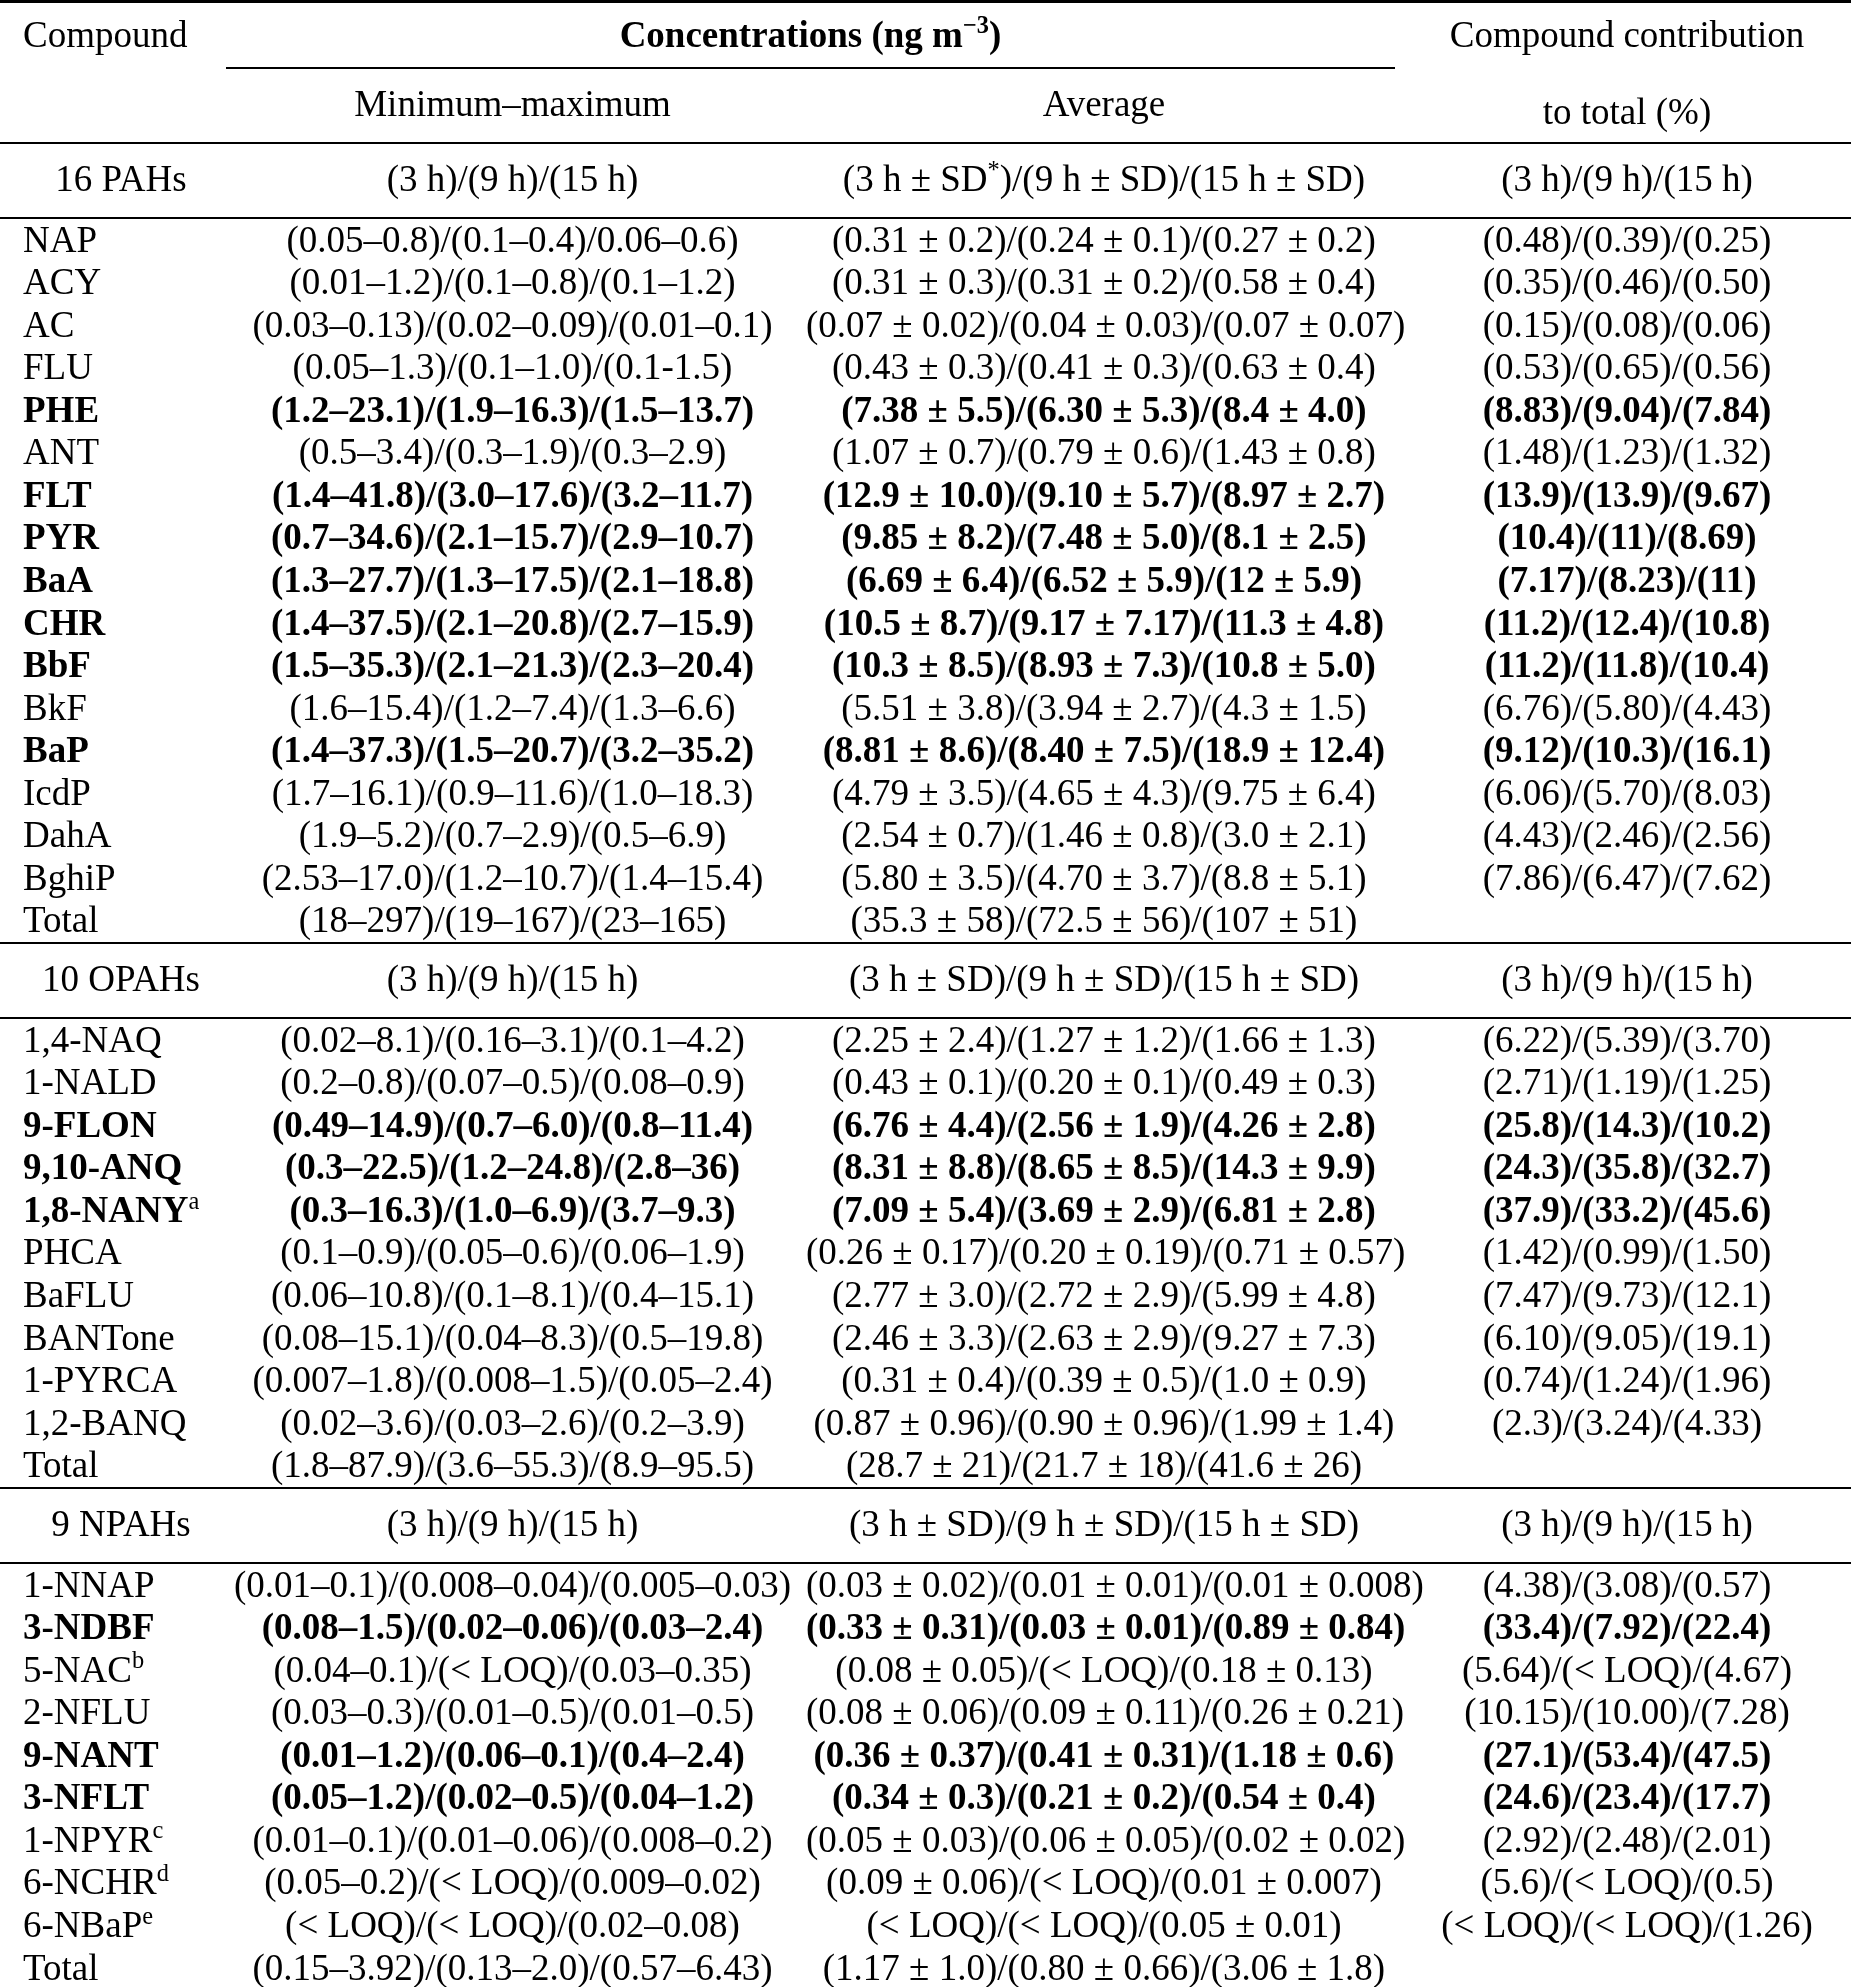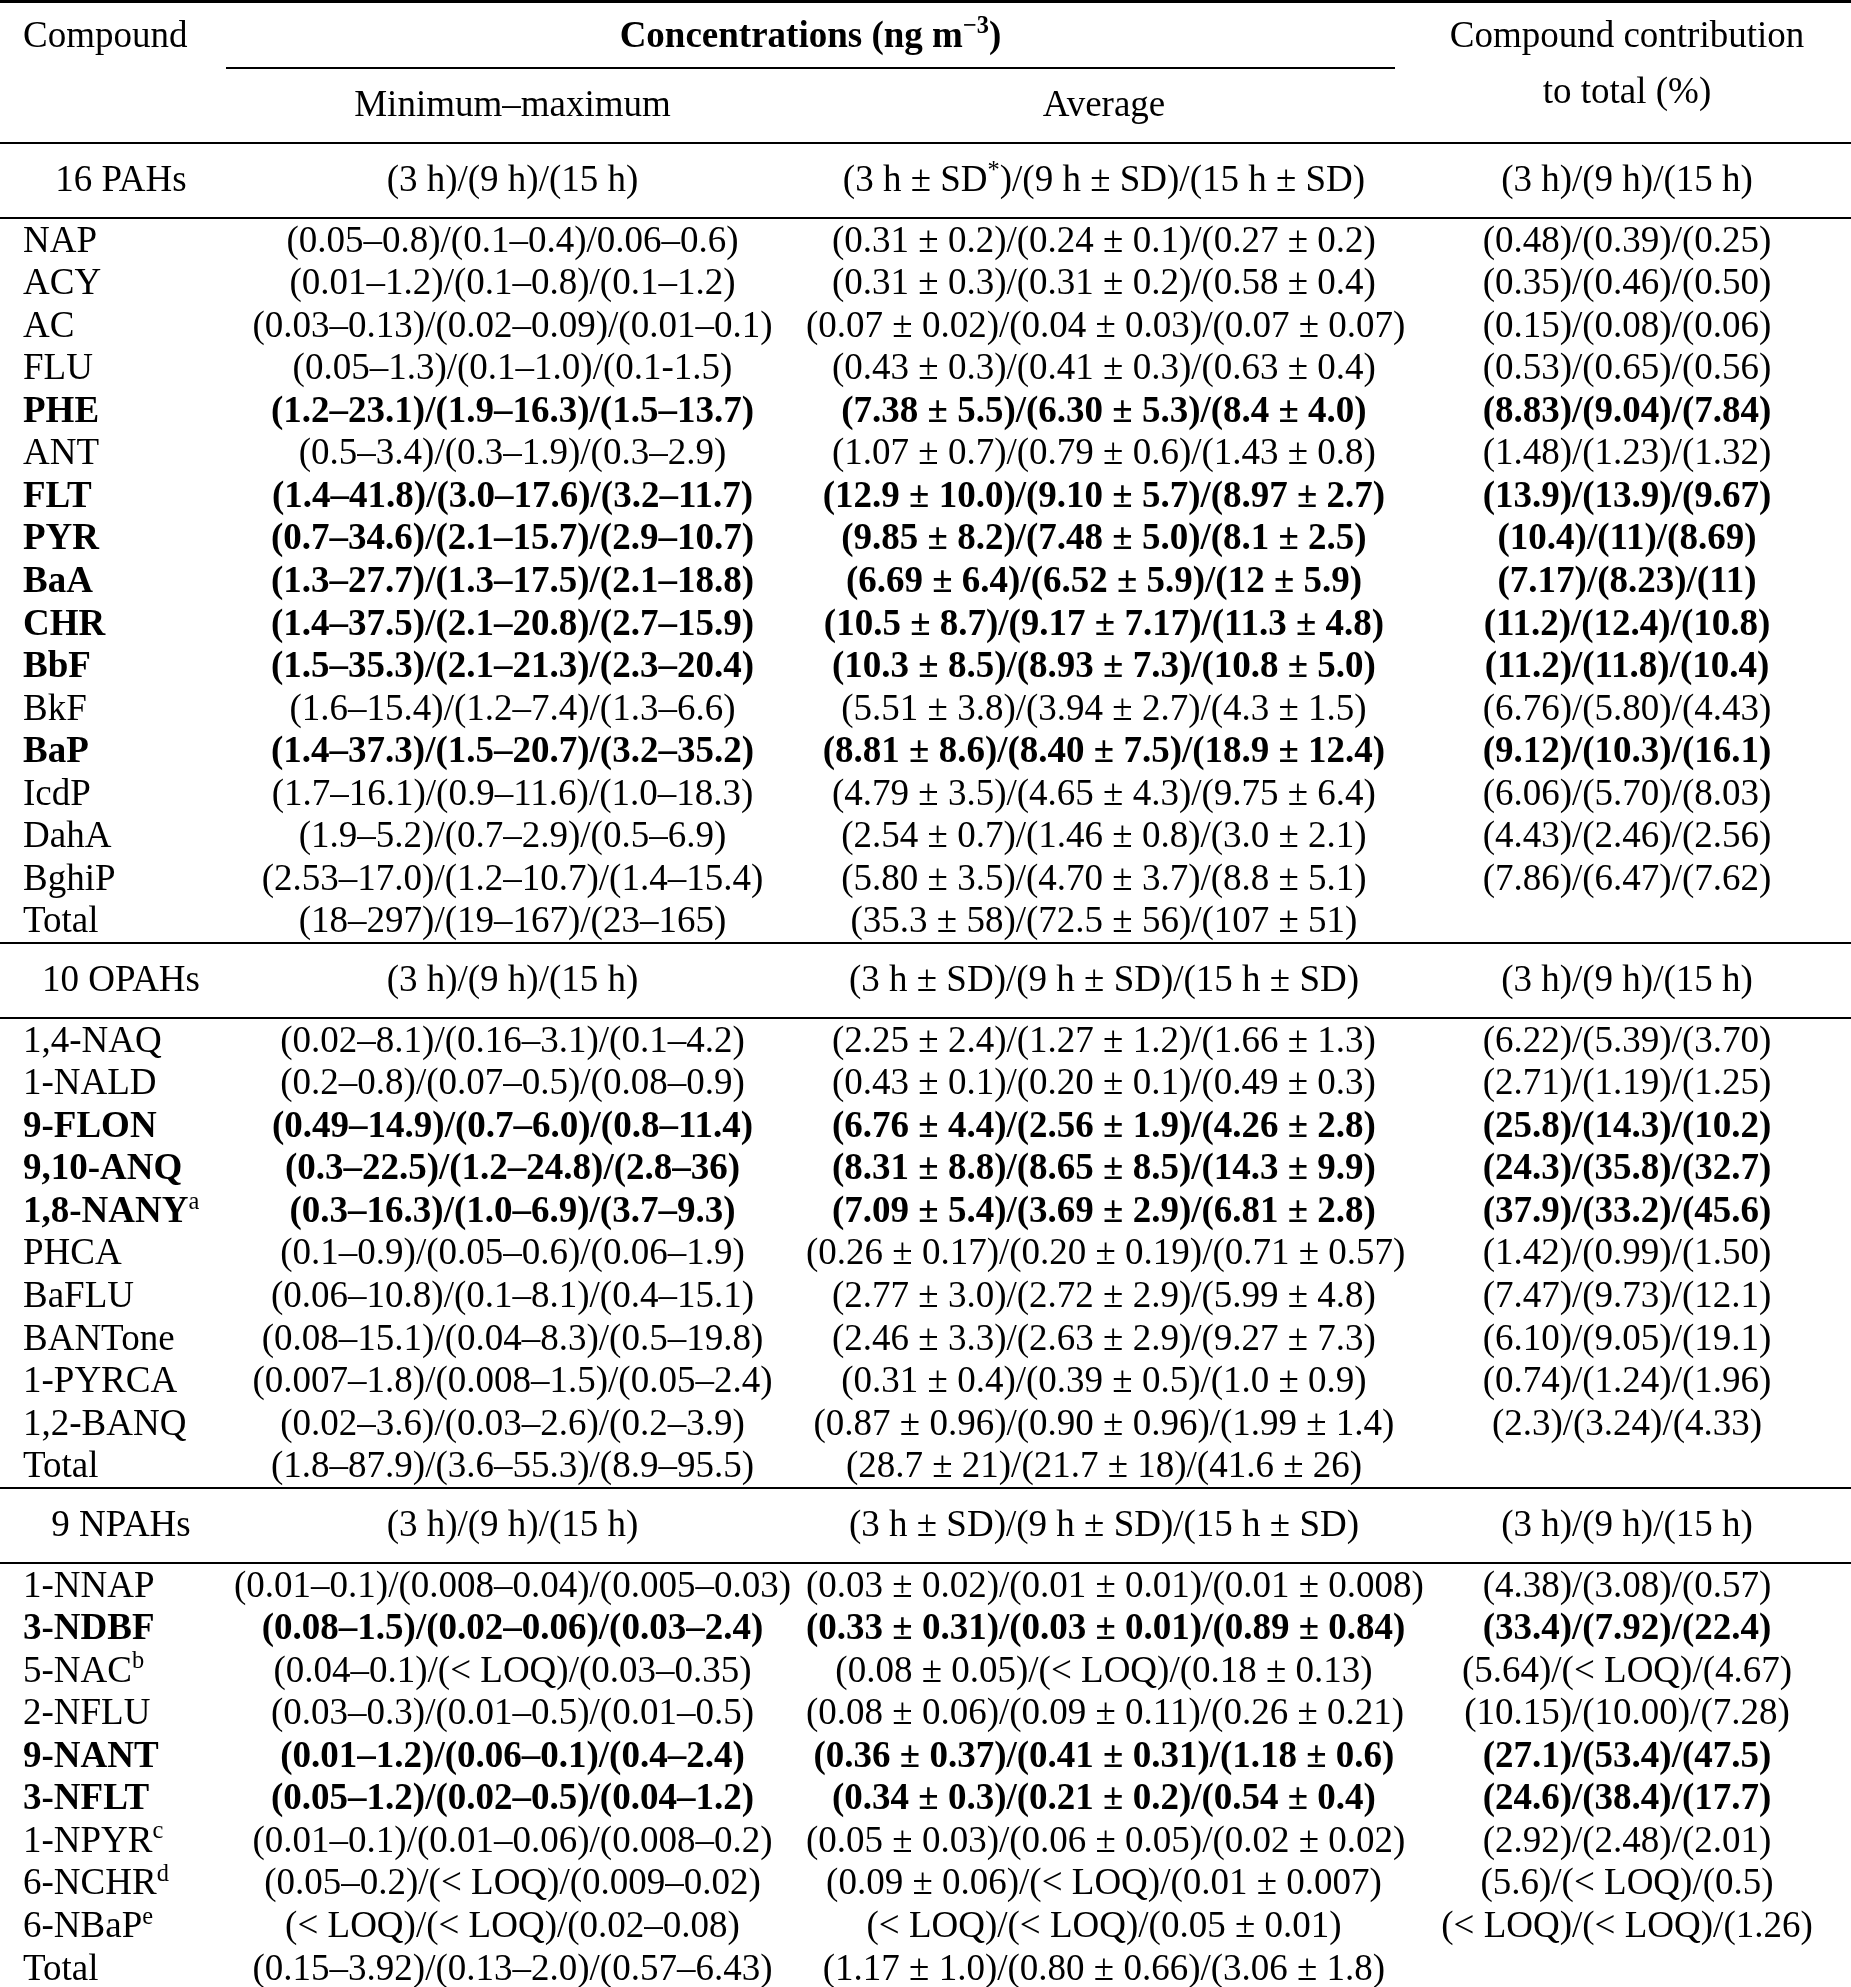--- a/index.html
+++ b/index.html
@@ -39,21 +39,21 @@
   .group-box {
     margin: 0 7.2px;
     padding-bottom: 10.7px;
     border-bottom: 2.7px solid #000;
     font-weight: bold;
   }
   thead tr.rowB th {
     padding-top: 14.3px;
     padding-bottom: 16px;
   }
-  .head-line2 { margin-top: 14px; }
+  .head-line2 { margin-top: 35px; }
   tr.section-head td {
     border-top: 2.7px solid #000;
     border-bottom: 2.7px solid #000;
     padding-top: 14.3px;
     padding-bottom: 16px;
     text-align: center;
   }
   tr.bold td { font-weight: bold; }
   tr.bold td sup { font-weight: normal; }
   sup {
@@ -308,21 +308,21 @@
       <tr class="bold">
         <td class="c-compound"><span>9-NANT</span><sup></sup></td>
         <td>(0.01–1.2)/(0.06–0.1)/(0.4–2.4)</td>
         <td>(0.36 ± 0.37)/(0.41 ± 0.31)/(1.18 ± 0.6)</td>
         <td>(27.1)/(53.4)/(47.5)</td>
       </tr>
       <tr class="bold">
         <td class="c-compound"><span>3-NFLT</span><sup></sup></td>
         <td>(0.05–1.2)/(0.02–0.5)/(0.04–1.2)</td>
         <td>(0.34 ± 0.3)/(0.21 ± 0.2)/(0.54 ± 0.4)</td>
-        <td>(24.6)/(38.4)/(17.7)</td>
+        <td>(24.6)/(23.4)/(17.7)</td>
       </tr>
       <tr>
         <td class="c-compound"><span>1-NPYR</span><sup>c</sup></td>
         <td>(0.01–0.1)/(0.01–0.06)/(0.008–0.2)</td>
         <td>(0.05 ± 0.03)/(0.06 ± 0.05)/(0.02 ± 0.02)</td>
         <td>(2.92)/(2.48)/(2.01)</td>
       </tr>
       <tr>
         <td class="c-compound"><span>6-NCHR</span><sup>d</sup></td>
         <td>(0.05–0.2)/(&lt; LOQ)/(0.009–0.02)</td>

